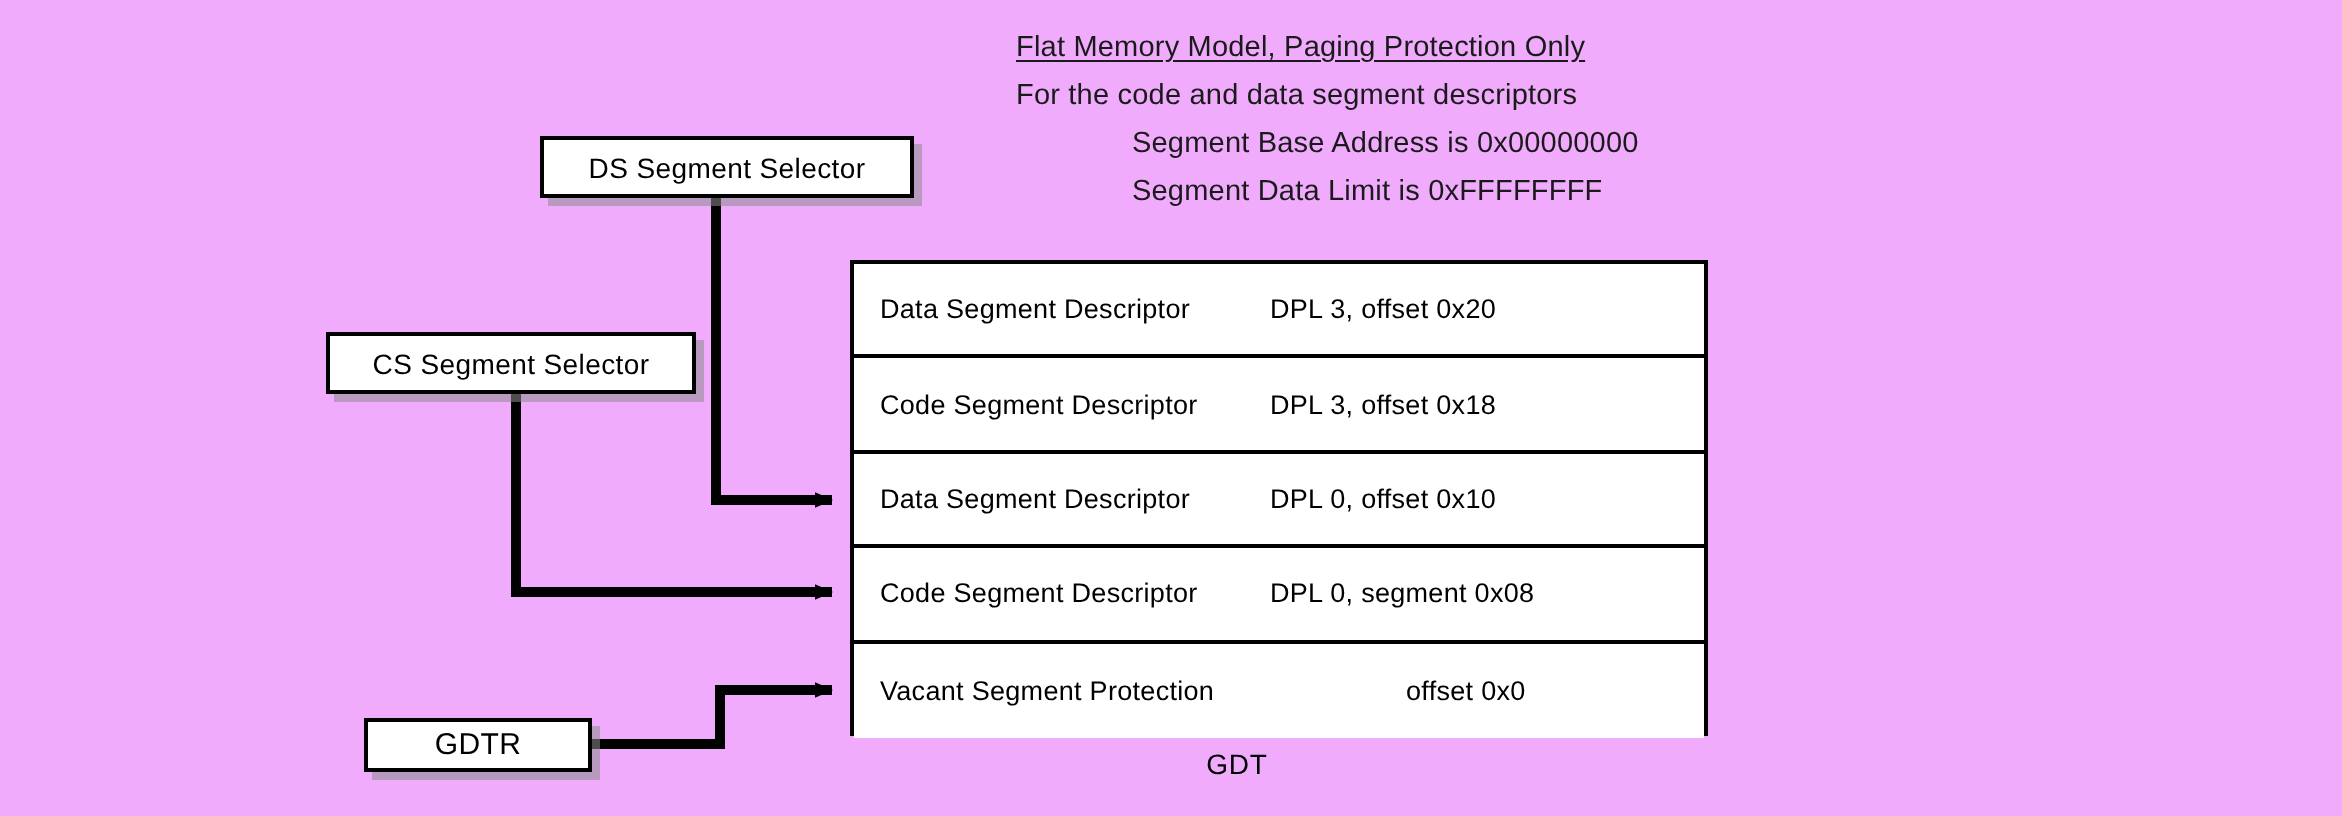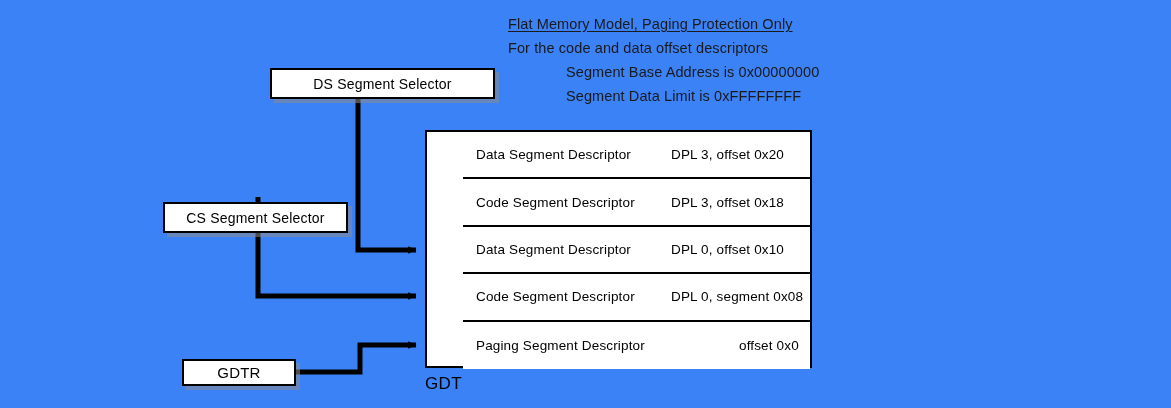--- a/index.html
+++ b/index.html
@@ -4,21 +4,21 @@
 <style>
   html, body {
     margin: 0;
     padding: 0;
     background: #ffffff;
   }
   #canvas {
     position: relative;
     width: 1171px;
     height: 408px;
-    background: #3b82f6;
+    background: #f0abfc;
     font-family: "Liberation Sans", sans-serif;
     color: #000000;
     overflow: hidden;
   }
 
   
   #header-note {
     position: absolute;
     left: 508px;
     top: 12px;
@@ -33,26 +33,25 @@
     text-decoration: underline;
     text-underline-offset: 2px;
   }
   #header-note .indent { padding-left: 58px; }
 
   
   #gdt-table {
     position: absolute;
     left: 425px;
     top: 130px;
-    width: 387px;
+    width: 429px;
     height: 238px;
     border: 2.5px solid #000;
     box-sizing: border-box;
     background: #fff;
-    padding-left: 36px;
   }
   .gdt-row {
     position: relative;
     height: 47.4px;
     box-sizing: border-box;
     border-bottom: 2.5px solid #000;
     display: flex;
     align-items: center;
     background: #fff;
   }
@@ -72,61 +71,62 @@
     white-space: nowrap;
   }
   .row-detail.offset-only { left: 243px; margin-left: 33px; }
 
   
   #gdt-caption {
     position: absolute;
     left: 425px;
     top: 374px;
     width: 387px;
-    font-size: 17px;
+    text-align: center;
+    font-size: 14px;
     letter-spacing: 0.4px;
   }
 
   
   .label-box {
     position: absolute;
     box-sizing: border-box;
     border: 2.5px solid #000;
     background: #fff;
     display: flex;
     align-items: center;
     justify-content: center;
     font-size: 14px;
     letter-spacing: 0.2px;
     white-space: nowrap;
     box-shadow: 4px 4px 0 0 rgba(140,140,140,0.55);
     z-index: 3;
   }
-  #ds-box   { left: 270px; top: 68px;  width: 225px; height: 31px; }
-  #cs-box   { left: 163px; top: 166px; width: 185px; height: 31px; margin-top: 36px; }
+  #ds-box   { left: 270px; top: 68px;  width: 187px; height: 31px; }
+  #cs-box   { left: 163px; top: 166px; width: 185px; height: 31px; }
   #gdtr-box { left: 182px; top: 359px; width: 114px; height: 27px; font-size: 15px; }
 
   
   #connectors {
     position: absolute;
     left: 0; top: 0;
     width: 1171px;
     height: 408px;
     pointer-events: none;
     z-index: 1;
   }
 </style>
 </head>
 <body>
 
 <div id="canvas">
 
   <div id="header-note">
     <div class="line underlined">Flat Memory Model, Paging Protection Only</div>
-    <div class="line">For the code and data offset descriptors</div>
+    <div class="line">For the code and data segment descriptors</div>
     <div class="line indent">Segment Base Address is 0x00000000</div>
     <div class="line indent">Segment Data Limit is 0xFFFFFFFF</div>
   </div>
 
   <svg id="connectors" viewBox="0 0 1171 408" xmlns="http://www.w3.org/2000/svg">
     <defs>
       <marker id="arrowhead" markerWidth="9" markerHeight="9" refX="8.5" refY="4.5" orient="auto" markerUnits="userSpaceOnUse">
         <path d="M0,0.6 L9,4.5 L0,8.4 z" fill="#000"></path>
       </marker>
     </defs>
@@ -149,21 +149,21 @@
     </div>
     <div class="gdt-row">
       <span class="row-name">Data Segment Descriptor</span>
       <span class="row-detail">DPL 0, offset 0x10</span>
     </div>
     <div class="gdt-row">
       <span class="row-name">Code Segment Descriptor</span>
       <span class="row-detail">DPL 0, segment 0x08</span>
     </div>
     <div class="gdt-row">
-      <span class="row-name">Paging Segment Descriptor</span>
+      <span class="row-name">Vacant Segment Protection</span>
       <span class="row-detail offset-only">offset 0x0</span>
     </div>
   </div>
 
   <div id="gdt-caption">GDT</div>
 
   <div class="label-box" id="ds-box">
     <span>DS Segment Selector</span>
   </div>
   <div class="label-box" id="cs-box">

